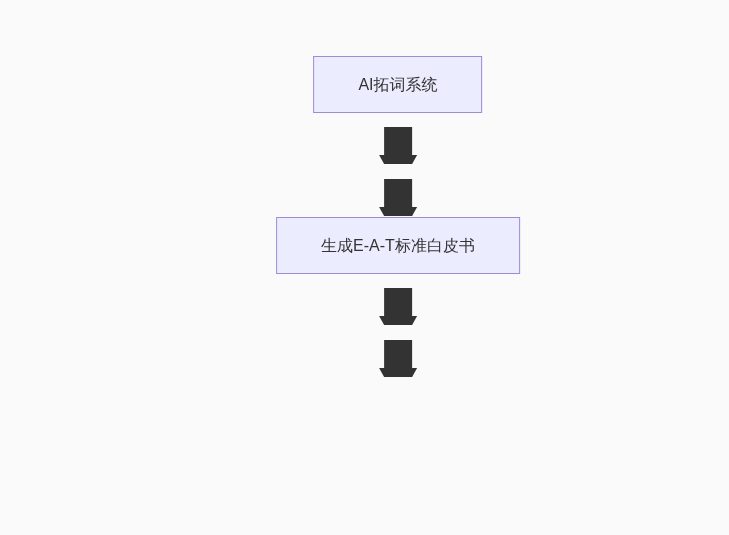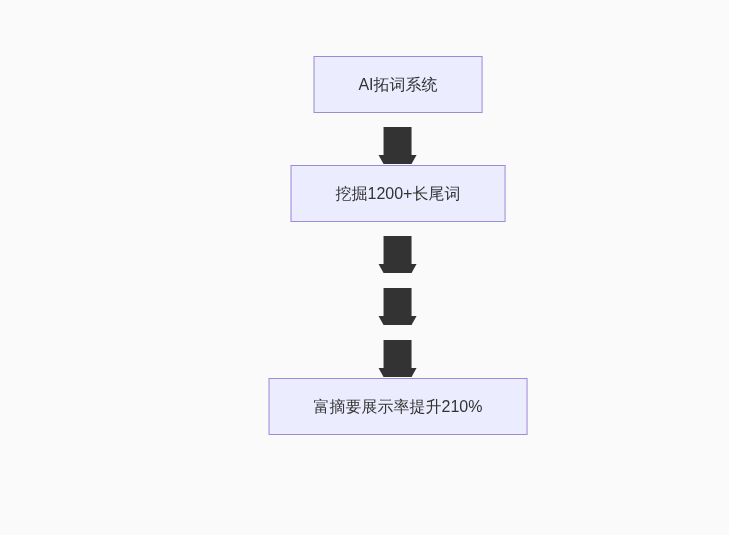--- a/index.html
+++ b/index.html
@@ -60,39 +60,36 @@
 
     <div class="node">
       <span>AI拓词系统</span>
     </div>
 
     <div class="arrow">
       <div class="line"></div>
       <div class="head"></div>
     </div>
 
+
+    <div class="arrow">
+      <div class="line"></div>
+      <div class="head"></div>
+    </div>
+
     <div class="node">
-      <span>挖掘1200+长尾词</span>
+      <span>生成E-A-T标准白皮书</span>
     </div>
 
     <div class="arrow">
       <div class="line"></div>
       <div class="head"></div>
     </div>
 
 
     <div class="arrow">
       <div class="line"></div>
       <div class="head"></div>
     </div>
 
 
-    <div class="arrow">
-      <div class="line"></div>
-      <div class="head"></div>
-    </div>
-
-    <div class="node">
-      <span>富摘要展示率提升210%</span>
-    </div>
-
   </div>
 </div>
 
 </body></html>

